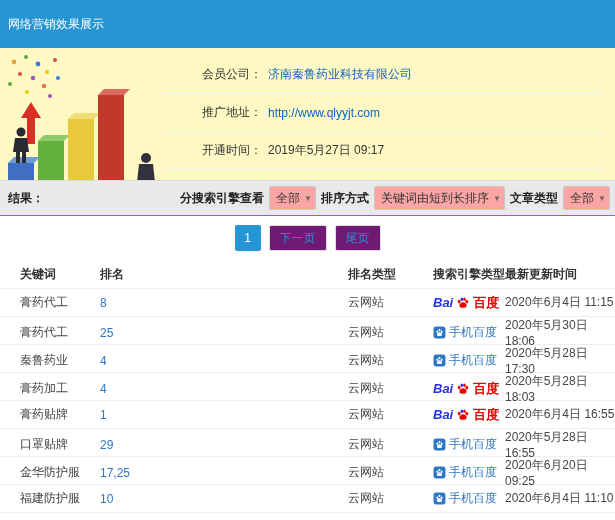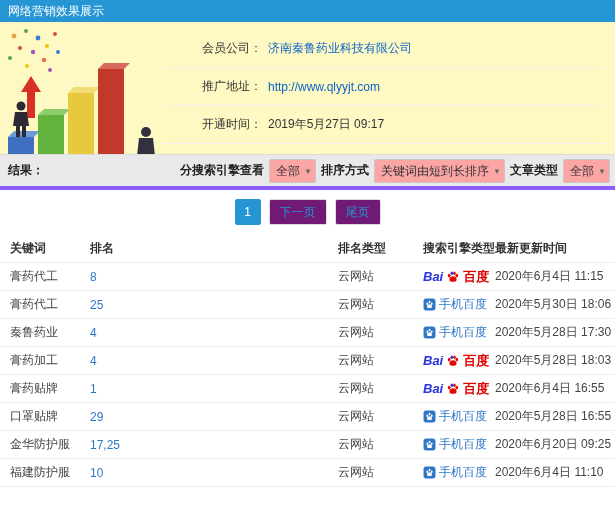--- a/index.html
+++ b/index.html
@@ -1,45 +1,45 @@
 <!DOCTYPE html>
 <html><head>
 <meta charset="utf-8">
 <style>
   html,body{margin:0;padding:0;}
   body{
     width:615px;height:520px;overflow:hidden;background:#fff;
     font-family:"Liberation Sans",sans-serif;font-size:12px;color:#333;
   }
   
-  .title-bar{height:22px;background:#2695d3;color:#fff;line-height:22px;padding:0 8px;font-size:12px;}
+  .title-bar{height:22px;background:#2695d3;color:#fff;line-height:22px;padding:13px 8px;font-size:12px;}
   
   .top-panel{display:flex;height:132px;background:#fef9c3;}
   .chart{width:162px;position:relative;flex:0 0 162px;}
   .info{flex:1;padding:8px 10px 0 0;}
   .info-row{display:flex;align-items:center;height:37px;border-bottom:1px solid #f1f1f1;}
   .info-row:last-child{border-bottom:none;}
   .ilabel{width:100px;text-align:right;color:#333;}
   .ival{margin-left:6px;}
   a.link{color:#0c63c6;text-decoration:none;cursor:pointer;}
   .red{color:#e64242;}
   
-  .filter-bar{height:36px;background:#e9e9e9;display:flex;align-items:center;padding:4px 8px;position:relative;border-top:1px solid #ddd;border-bottom:4px solid #8b5cf6;box-sizing:border-box;}
+  .filter-bar{height:36px;background:#e9e9e9;display:flex;align-items:center;padding:4px 8px;position:relative;border-top:1px solid #ddd;border-bottom:1px solid #8b5cf6;box-sizing:border-box;}
   .result-label{font-weight:bold;color:#222;}
   .filters{position:absolute;left:180px;right:4px;display:flex;align-items:center;gap:5px;white-space:nowrap;}
   .flabel{font-weight:bold;color:#222;}
   .selectbox{background:#fca5a5;border:1px solid #c8c8c8;height:24px;line-height:22px;padding:0 15px 0 6px;position:relative;border-radius:2px;cursor:pointer;box-sizing:border-box;}
   .selectbox .arrow{position:absolute;right:3px;top:1px;font-size:8px;color:#666;}
   
   .pagination{height:44px;display:flex;align-items:center;justify-content:center;gap:8px;background:#fff;}
   .page-cur{background:#2695d3;color:#fff;min-width:26px;height:26px;line-height:26px;text-align:center;border-radius:2px;cursor:pointer;}
   .page-btn{border:1px solid #ddd;color:#2695d3;height:26px;line-height:24px;padding:0 10px;border-radius:2px;box-sizing:border-box;background:#701a75;cursor:pointer;}
   
   .table{background:#fff;}
-  .thead,.trow{display:grid;grid-template-columns:80px 248px 85px 72px 1fr;padding-left:10px;align-items:center;}
+  .thead,.trow{display:grid;grid-template-columns:80px 248px 85px 72px 1fr;padding-left:20px;align-items:center;}
   .thead{height:28px;font-weight:bold;color:#333;}
   .trow{height:27px;border-top:1px solid #ebeef0;}
   .c-keyword,.c-ranktype,.c-time{color:#444;}
   .c-rank{color:#2e77c5;cursor:pointer;}
   .c-engine{display:flex;align-items:center;gap:3px;}
   .bd-bai{color:#2932e1;font-weight:bold;font-style:italic;font-size:13px;}
   .bd-du{color:#e10601;font-weight:bold;font-size:13px;}
   .mb-text{color:#2e77c5;}
 </style>
 </head>

